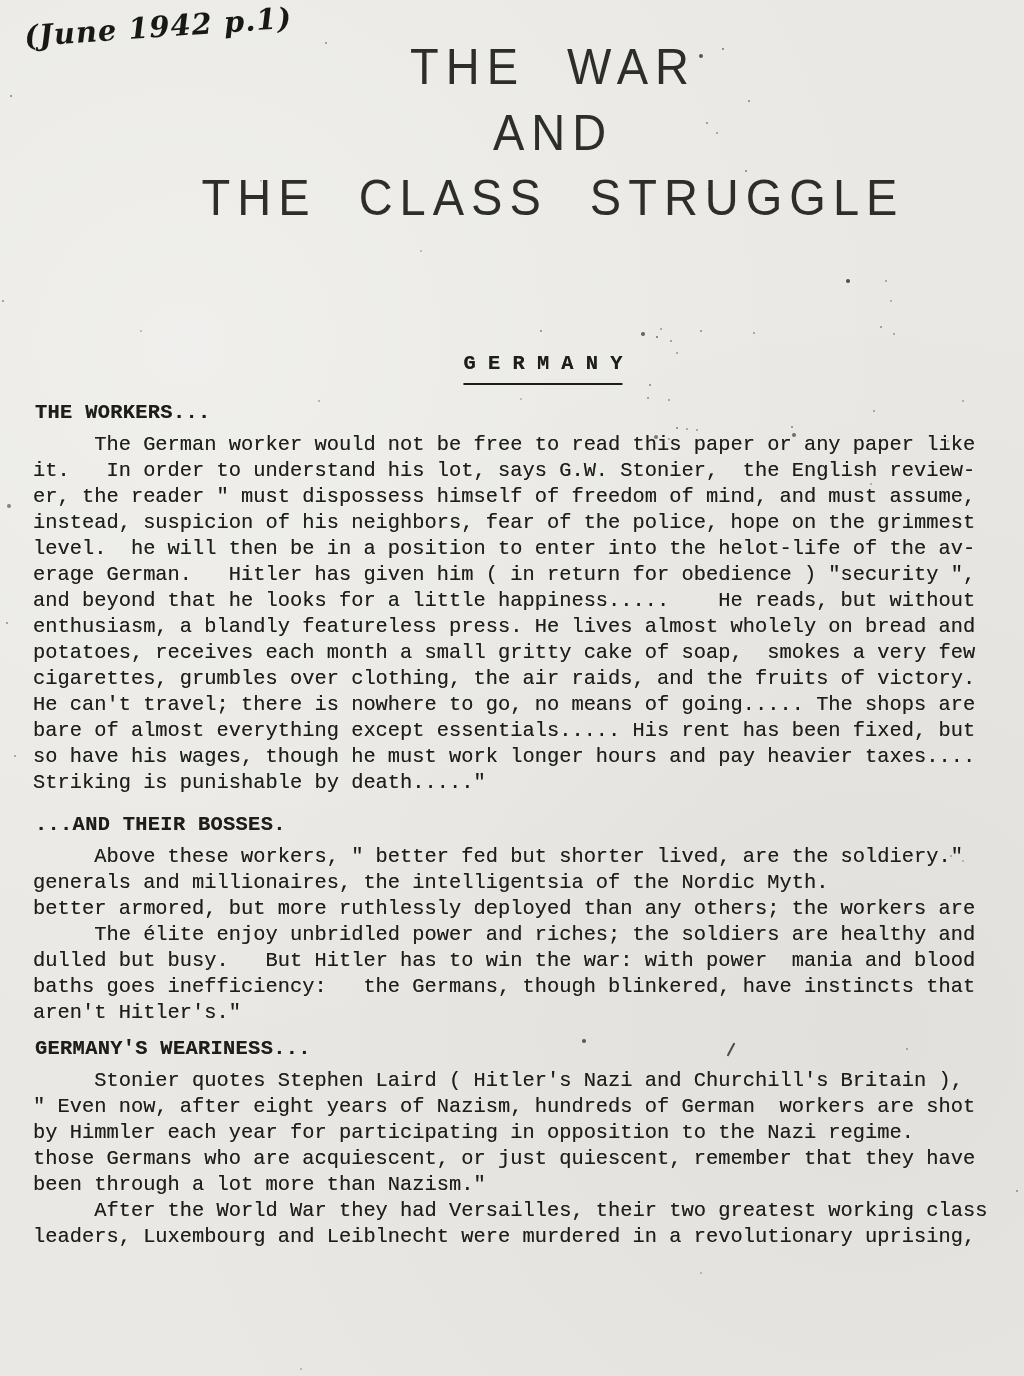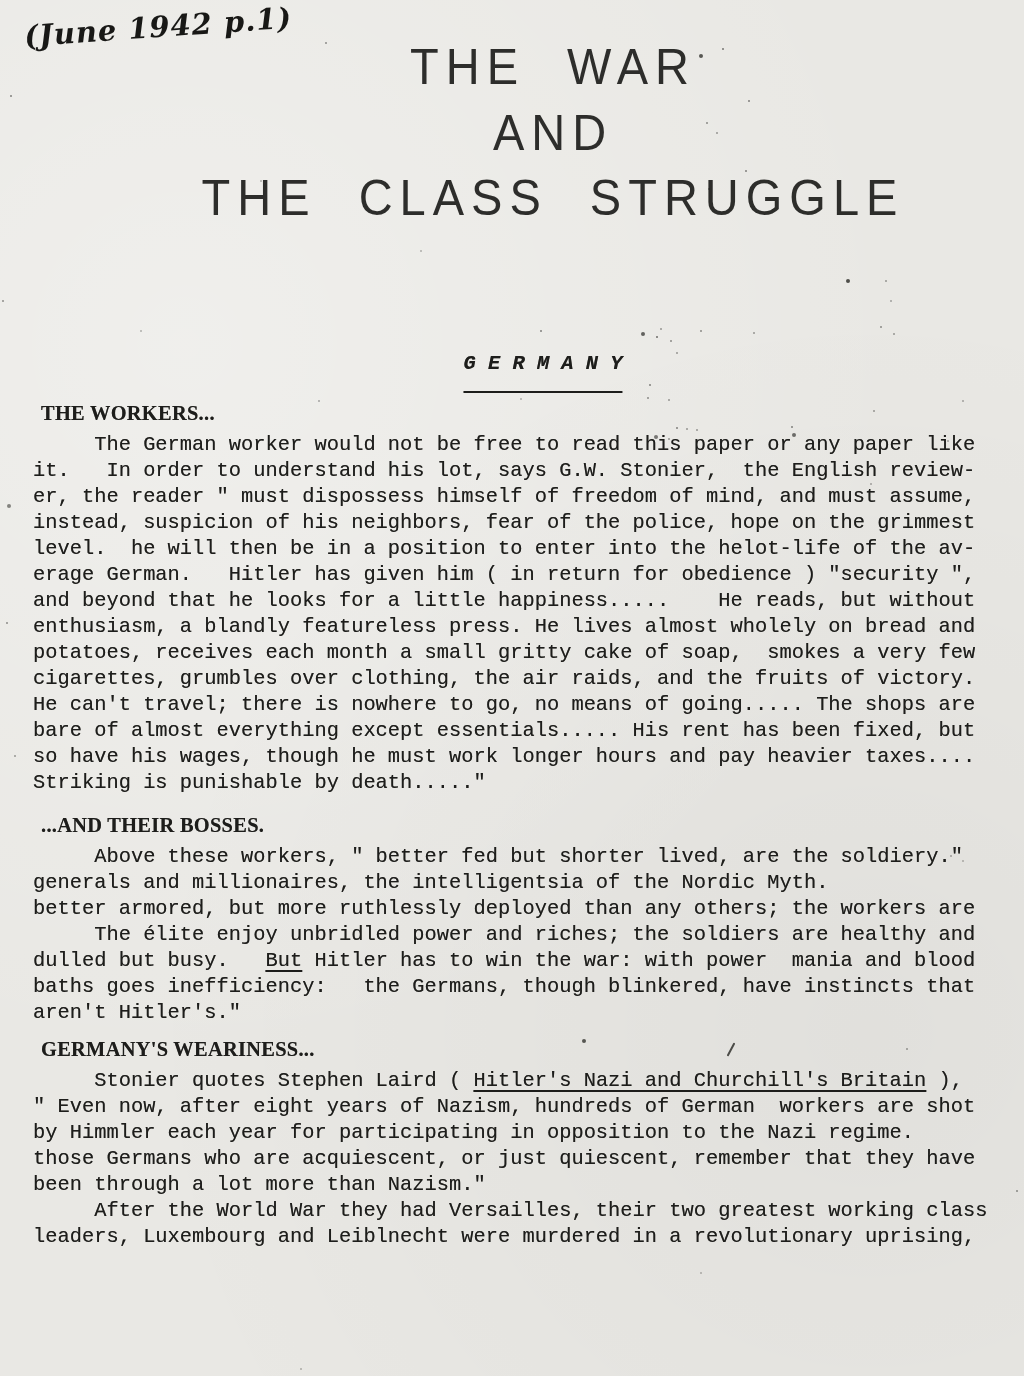--- a/index.html
+++ b/index.html
@@ -40,40 +40,37 @@
     transform:translateX(41px) scaleY(1.06);
     transform-origin:top center;
   }
   
   .germany{
     position:absolute;top:352px;left:50%;
     transform:translateX(calc(-50% + 31px));
     font-size:20.4px;font-weight:bold;
     white-space:pre;
     border-bottom:2px solid currentColor;
-    padding-bottom:16px;
+    padding-bottom:8px;
     text-shadow:0 0 0.5px rgba(25,25,20,0.6);
-    font-style:italic;
   }
   .body{
     position:absolute;left:33px;top:400px;width:966px;
     font-size:20.4px;line-height:26px;
     text-shadow:0 0 0.5px rgba(25,25,20,0.55);
   }
   .sec-h{
-    margin:0 0 6px 8px;
+    margin:0 0 6px 2px;
     font-size:inherit;font-weight:bold;letter-spacing:0.3px;
     white-space:pre;
-    font-family:Liberation Serif, serif;
   }
   .sec-bosses{margin-top:16px;}
   .sec-weariness{margin-top:10px;}
   .line{white-space:pre;height:26px;}
   .u{
-    text-decoration:underline;
     text-decoration-thickness:2px;
     text-underline-offset:4px;
     text-align:right;
   }
   
   .specks{
     position:absolute;top:0;left:0;width:2px;height:2px;border-radius:50%;
     background:transparent;pointer-events:none;
     box-shadow:
       325px 42px 0 0 rgba(25,25,22,.45), 700px 55px 0 1px rgba(25,25,22,.7),

